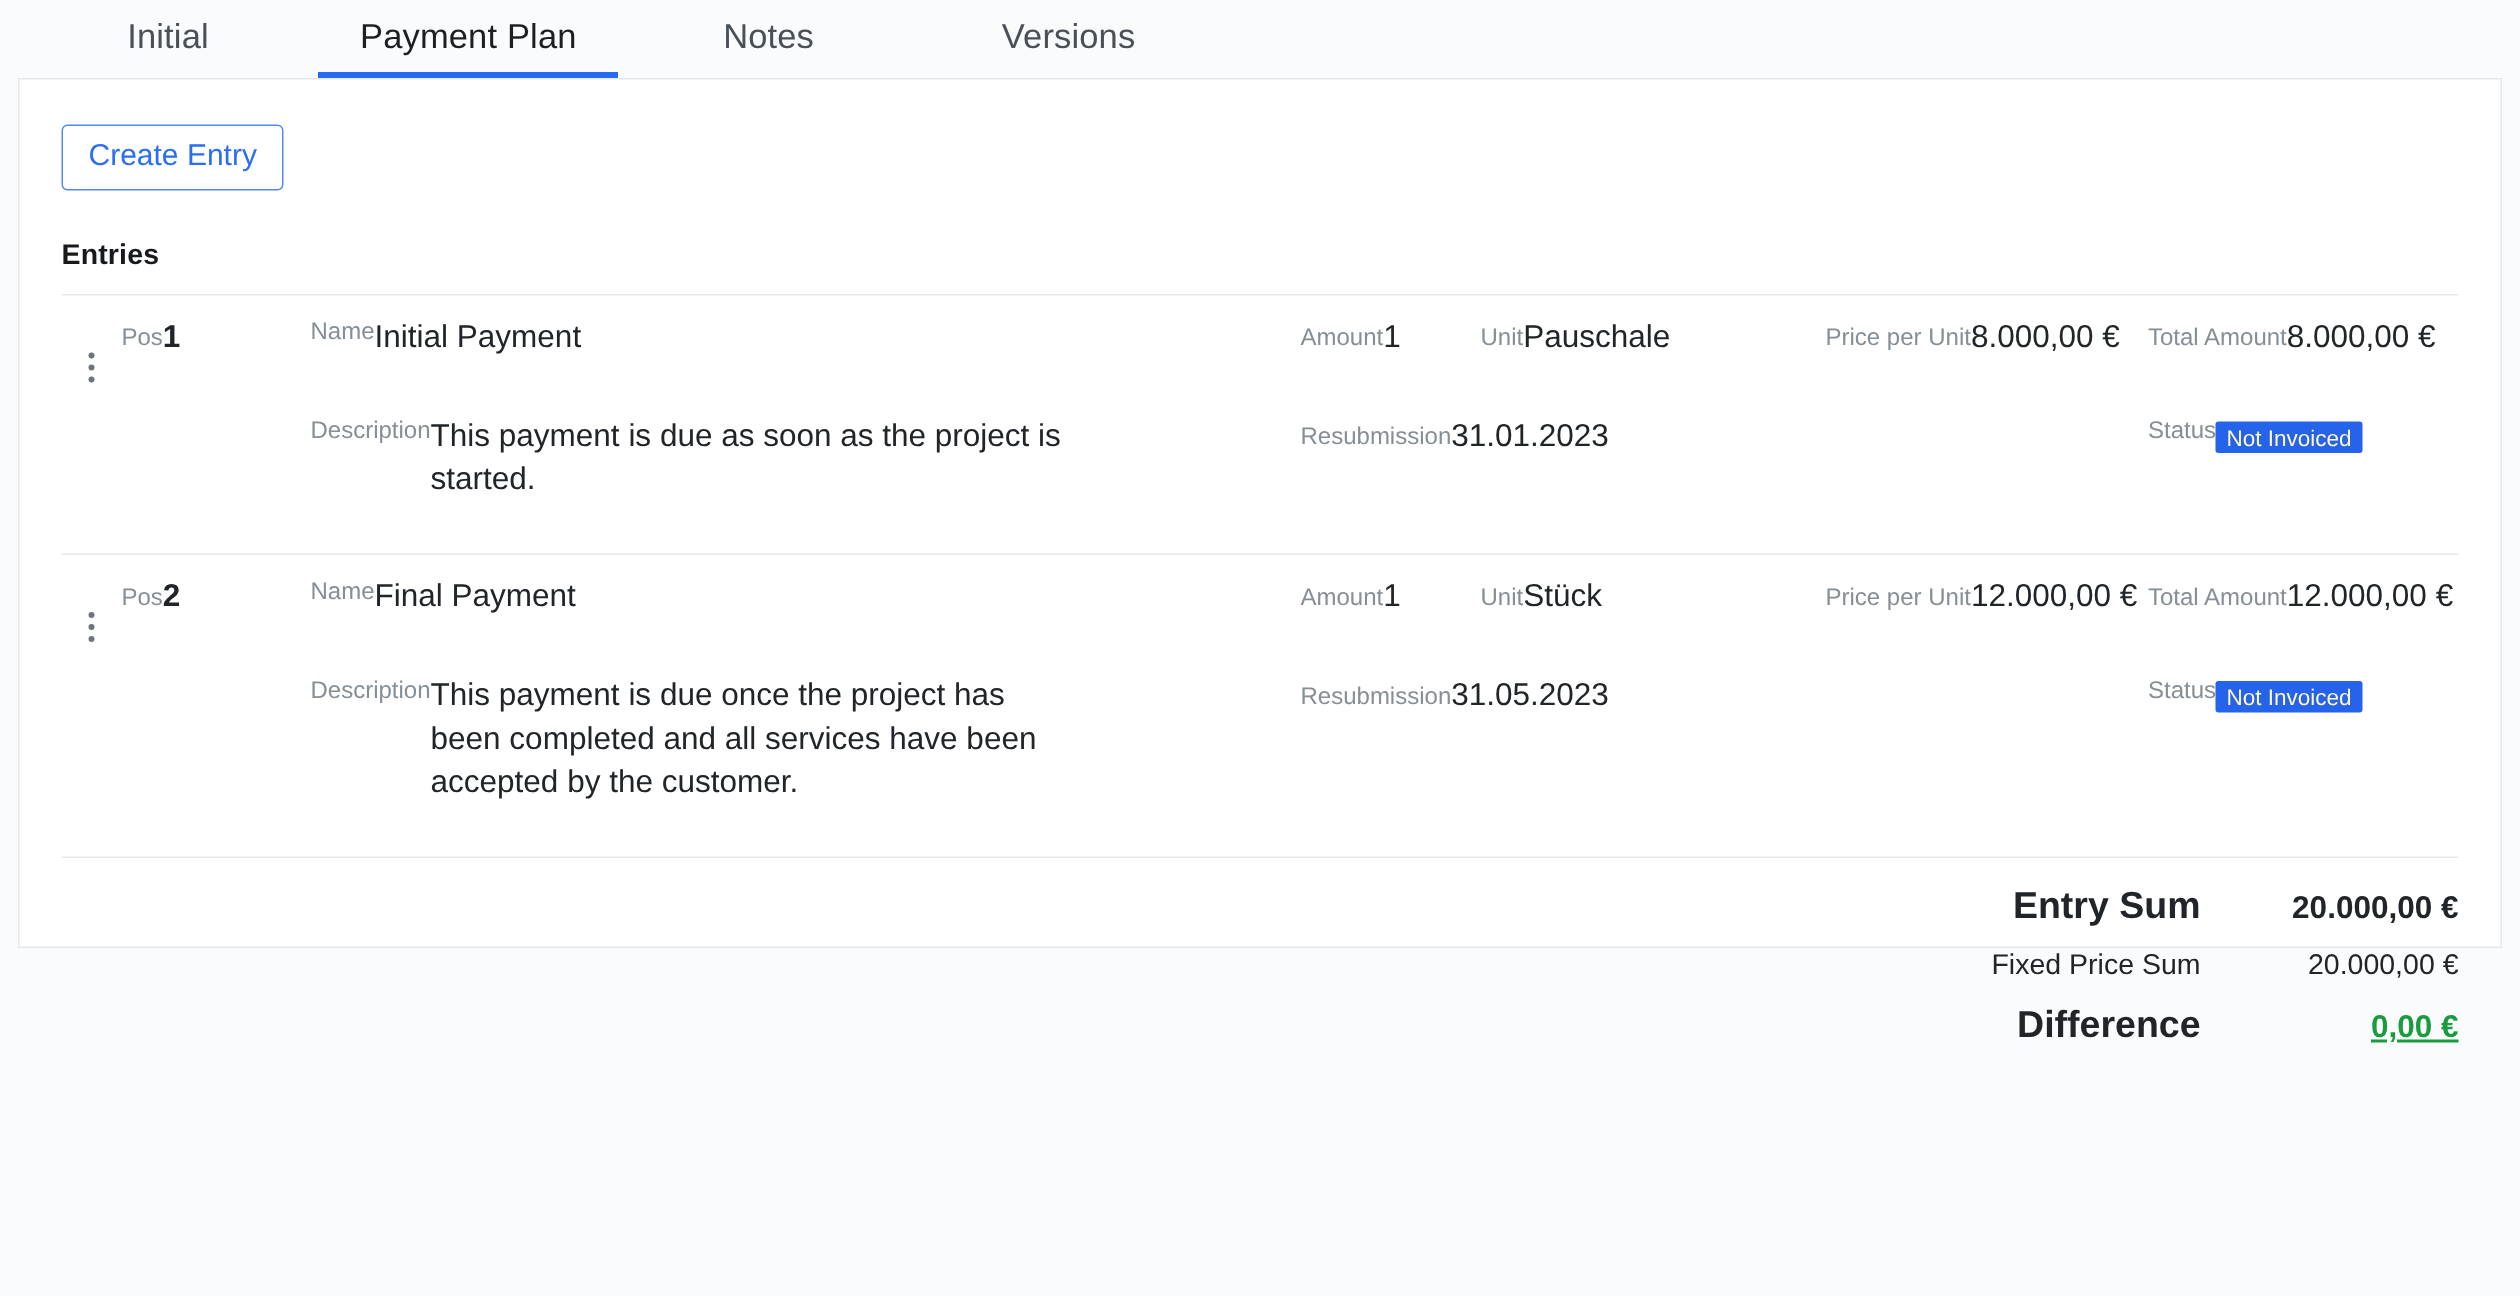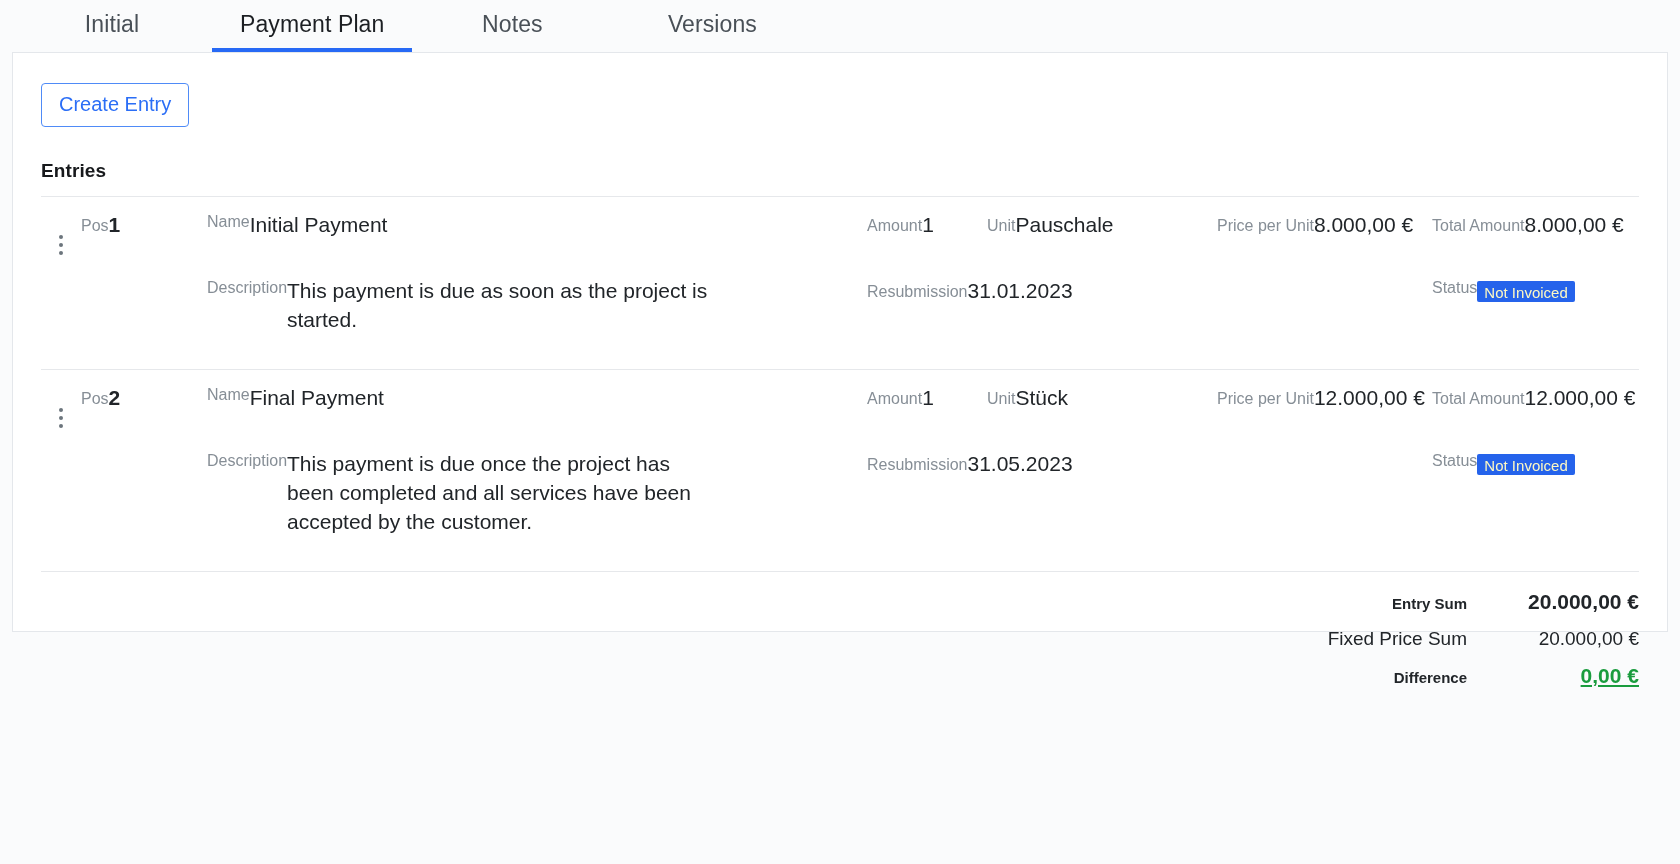--- a/index.html
+++ b/index.html
@@ -163,21 +163,21 @@
   .summary {
     padding: 18px 28px 0 28px;
   }
   .sum-row {
     display: flex;
     justify-content: flex-end;
     align-items: baseline;
     margin-bottom: 14px;
   }
   .sum-label {
-    font-size: 15px;
+    font-size: 25px;
     text-align: right;
     padding-right: 22px;
     color: #212529;
   }
   .sum-label.bold { font-weight: bold; }
   .sum-value {
     font-size: 21px;
     width: 150px;
     text-align: right;
     color: #212529;

